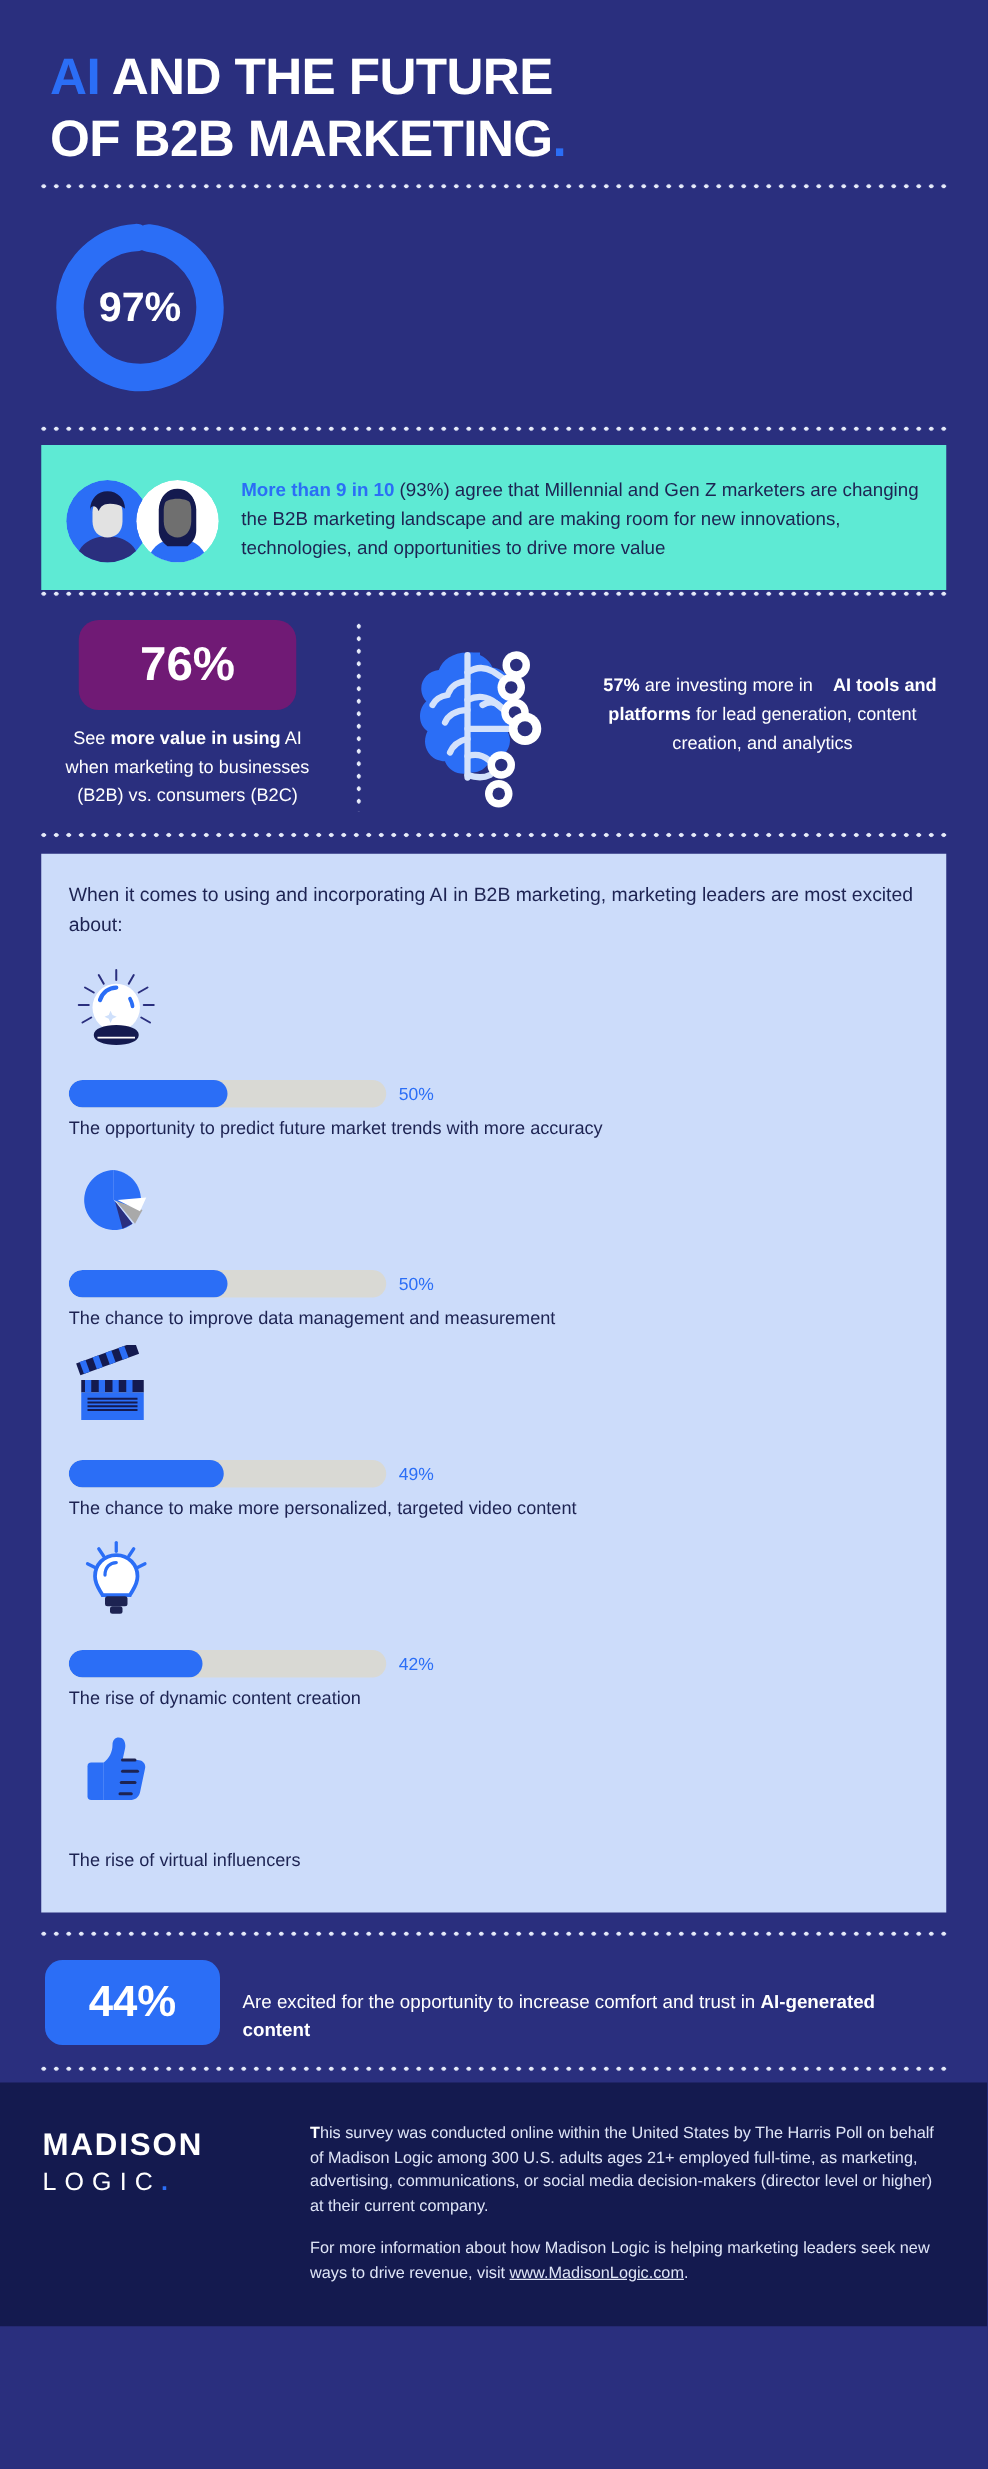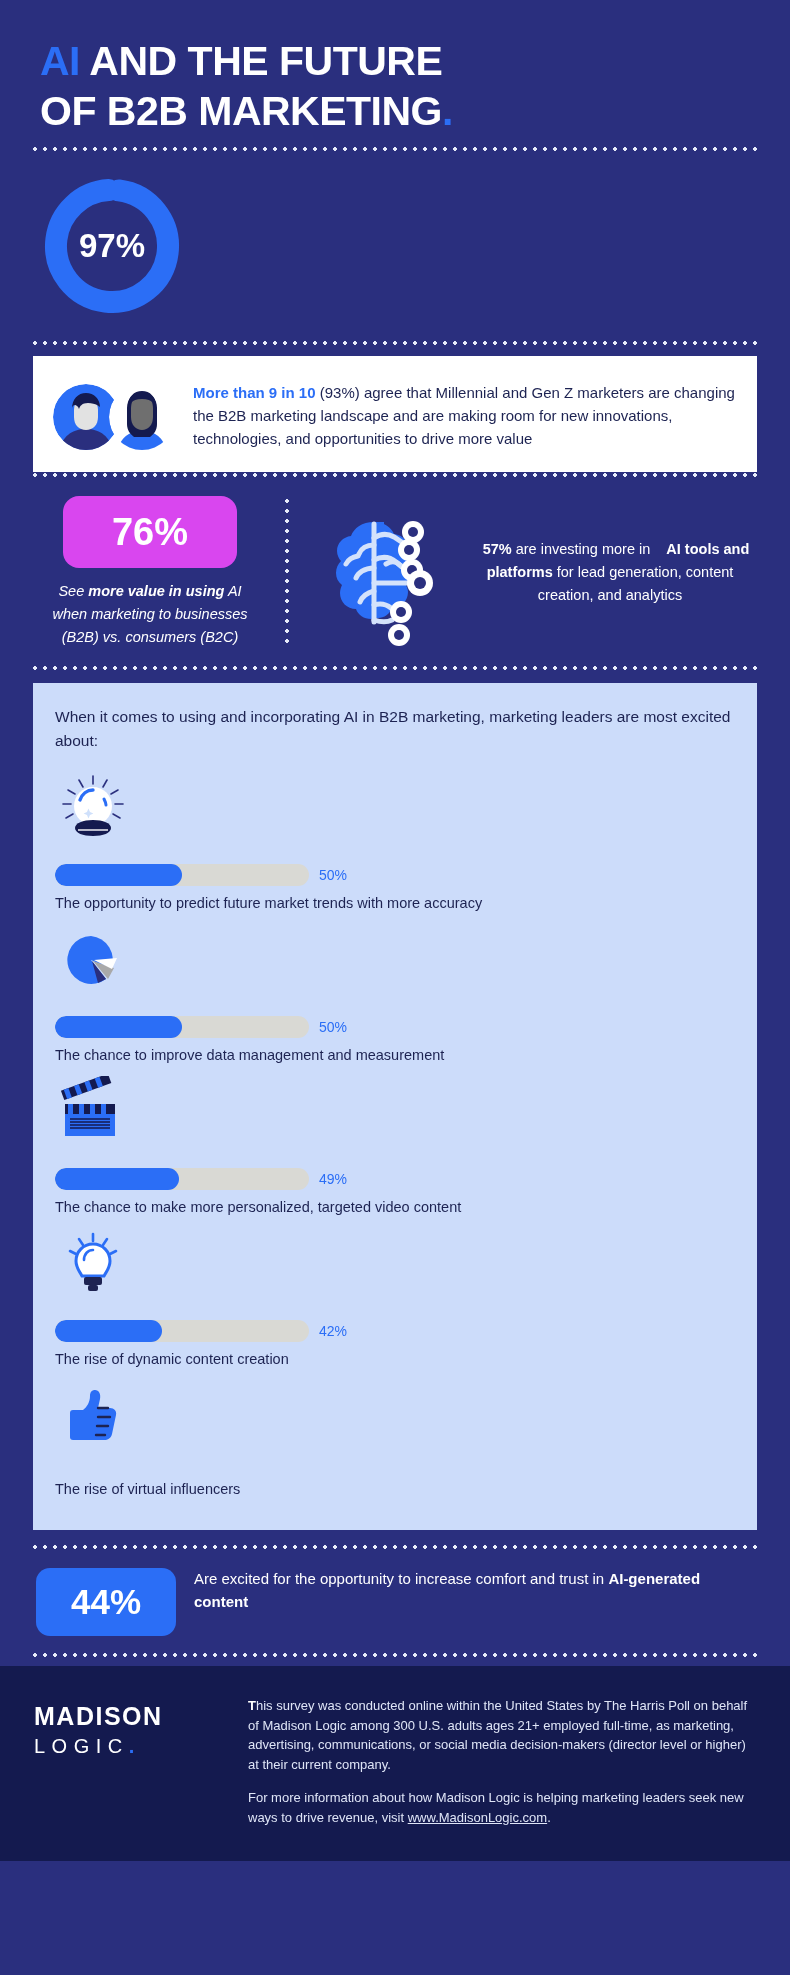--- a/index.html
+++ b/index.html
@@ -63,21 +63,21 @@
   .donut-text {
     color: #ffffff;
     font-size: 17.5px;
     line-height: 1.5;
     font-weight: 700;
     max-width: 330px;
   }
 
   
   .light-card {
-    background: #ffffff;
+    background: #5eead4;
     margin: 10px 33px 0 33px;
     padding: 22px 22px 22px 20px;
     display: flex;
     align-items: flex-start;
     gap: 18px;
   }
   .avatars { display: flex; flex: none; padding-top: 6px; }
   .avatar { width: 66px; height: 66px; border-radius: 50%; display: block; }
   .avatar:nth-child(2) { margin-left: -10px; }
   .card-text {
@@ -94,32 +94,31 @@
     align-items: stretch;
     padding: 18px 34px 16px 34px;
     gap: 18px;
   }
   .col-left {
     flex: 0 0 232px;
     display: flex; flex-direction: column; align-items: center;
     text-align: center;
   }
   .pill {
-    background: #d946ef;
+    background: #701a75;
     border-radius: 16px;
     width: 174px;
     height: 72px;
     display: flex; align-items: center; justify-content: center;
     color: #fff; font-size: 38px; font-weight: 700;
     margin-bottom: 12px;
   }
   .col-left p {
     color: #fff; font-size: 14.5px; line-height: 1.58; font-weight: 400;
     max-width: 215px;
-    font-style: italic;
   }
   .col-left p b { font-weight: 700; }
   .col-right {
     flex: 1;
     display: flex; align-items: center; gap: 6px;
   }
   .brain { flex: none; }
   .col-right p {
     color: #fff; font-size: 14.5px; line-height: 1.58;
     text-align: center; flex: 1;
@@ -166,21 +165,21 @@
   .pct { color: #2b6ef6; font-size: 14px; }
   .bar-label {
     margin-top: 7px;
     font-size: 14.5px;
     line-height: 1.45;
     color: #1d2352;
   }
 
   
   .forty {
-    display: flex; align-items: flex-start; gap: 18px;
+    display: flex; align-items: flex-end; gap: 18px;
     padding: 18px 36px 16px 36px;
   }
   .forty .pill44 {
     background: #2b6ef6;
     border-radius: 14px;
     width: 140px; height: 68px; flex: none;
     display: flex; align-items: center; justify-content: center;
     color: #fff; font-size: 35px; font-weight: 700;
   }
   .forty p { color: #fff; font-size: 15px; line-height: 1.5; }

